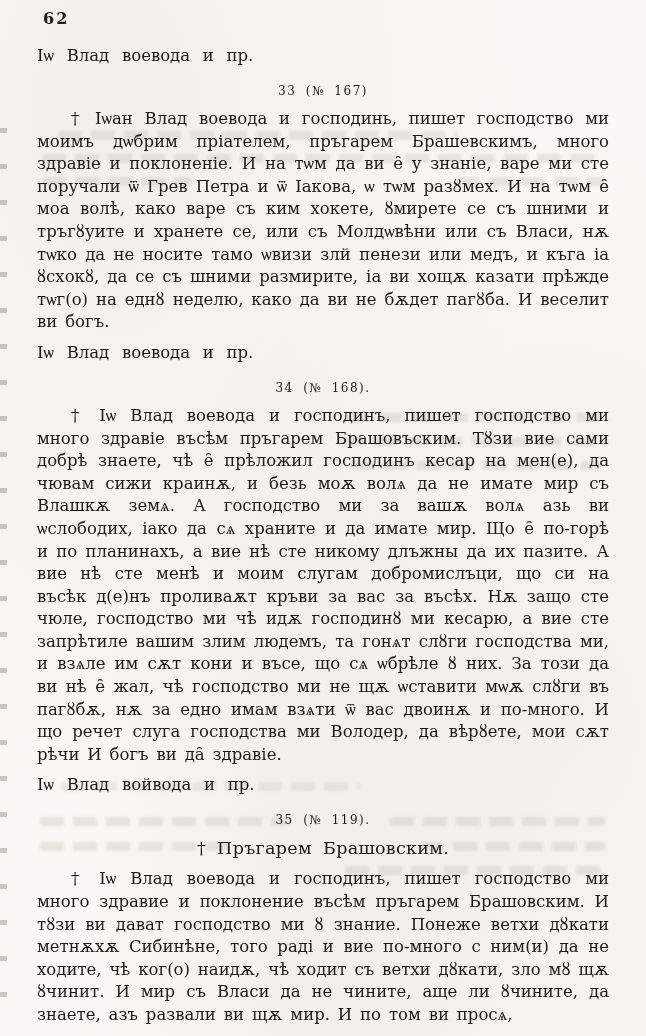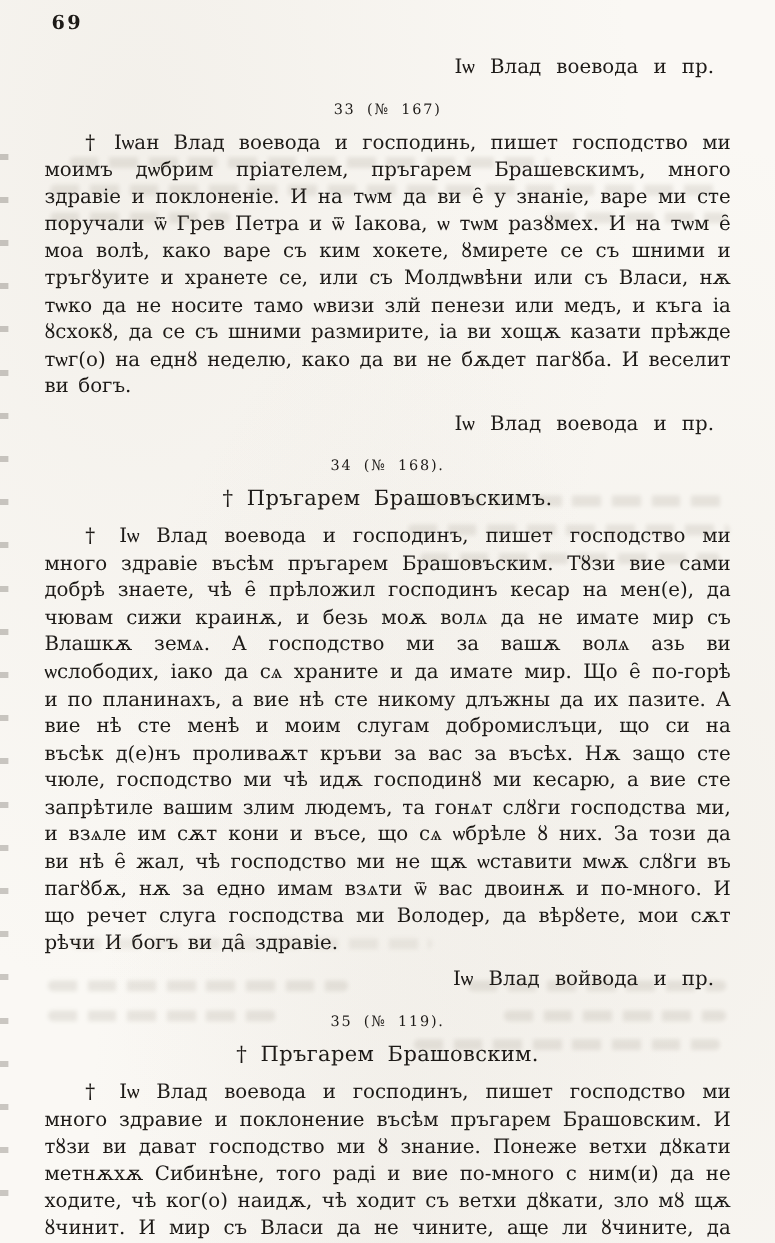--- a/index.html
+++ b/index.html
@@ -21,21 +21,21 @@
   .page-number{position:absolute;left:6px;top:0;font-size:16px;font-weight:bold;letter-spacing:2px;}
   .running-title{position:absolute;left:0;right:0;top:3px;text-align:center;
     font-size:12.5px;font-weight:bold;letter-spacing:2.5px;}
   p.body-text{
     margin:0;font-size:16.5px;line-height:22.6px;
     text-align:justify;word-spacing:.16em;
   }
   .mt{margin-top:15px;}
   .indent{text-indent:34px;}
   .signoff{
-    margin:8px 0 0 0;text-align:right;padding-right:14px;
+    margin:8px 0 0 0;text-align:left;padding-right:14px;
     font-size:16.5px;line-height:22px;word-spacing:.45em;
   }
   h2.section-number{
     margin:17px 0 0 0;text-align:center;font-weight:normal;
     font-size:12px;letter-spacing:1.5px;word-spacing:.35em;
   }
   h3.section-subtitle{
     margin:11px 0 0 0;text-align:center;font-weight:normal;
     font-size:17.5px;word-spacing:.3em;letter-spacing:.3px;
   }
@@ -68,31 +68,30 @@
   <div class="ghost" style="left:40px;top:817px;width:250px"></div>
   <div class="ghost" style="left:390px;top:817px;width:215px"></div>
   <div class="ghost" style="left:40px;top:842px;width:190px"></div>
   <div class="ghost" style="left:420px;top:842px;width:185px"></div>
   <div class="ghost" style="left:345px;top:866px;width:255px"></div>
   <div class="edge-smudge"></div>
 
   <div class="content">
 
     <div class="page-header">
-      <span class="page-number">69</span>
+      <span class="page-number">62</span>
     </div>
 
     <p class="signoff" style="margin-top:12px">Іѡ Влад воевода и пр.</p>
 
     <h2 class="section-number">33 (№ 167)</h2>
     <p class="body-text indent after-heading">† Іѡан Влад воевода и господинь, пишет господство ми моимъ дѡбрим пріателем, пръгарем Брашевскимъ, много здравіе и поклоненіе. И на тѡм да ви е̑ у знаніе, варе ми сте поручали ѿ Грев Петра и ѿ Іакова, ѡ тѡм разȣмех. И на тѡм е̑ моа волѣ, како варе съ ким хокете, ȣмирете се съ шними и тръгȣуите и хранете се, или съ Молдѡвѣни или съ Власи, нѫ тѡко да не носите тамо ѡвизи злй пенези или медъ, и къга іа ȣсхокȣ, да се съ шними размирите, іа ви хощѫ казати прѣжде тѡг(о) на еднȣ неделю, како да ви не бѫдет пагȣба. И веселит ви богъ.</p>
     <p class="signoff">Іѡ Влад воевода и пр.</p>
 
     <h2 class="section-number">34 (№ 168).</h2>
-    <h3 class="section-subtitle">† Пръгарем Брашовъскимъ.</h3>
     <p class="body-text indent after-heading">† Іѡ Влад воевода и господинъ, пишет господство ми много здравіе въсѣм пръгарем Брашовъским. Тȣзи вие сами добрѣ знаете, чѣ е̑ прѣложил господинъ кесар на мен(е), да чювам сижи краинѫ, и безь моѫ волѧ да не имате мир съ Влашкѫ земѧ. А господство ми за вашѫ волѧ азь ви ѡслободих, іако да сѧ храните и да имате мир. Що е̑ по-горѣ и по планинахъ, а вие нѣ сте никому длъжны да их пазите. А вие нѣ сте менѣ и моим слугам добромислъци, що си на въсѣк д(е)нъ проливаѫт кръви за вас за въсѣх. Нѫ защо сте чюле, господство ми чѣ идѫ господинȣ ми кесарю, а вие сте запрѣтиле вашим злим людемъ, та гонѧт слȣги господства ми, и взѧле им сѫт кони и въсе, що сѧ ѡбрѣле ȣ них. За този да ви нѣ е̑ жал, чѣ господство ми не щѫ ѡставити мѡѫ слȣги въ пагȣбѫ, нѫ за едно имам взѧти ѿ вас двоинѫ и по-много. И що речет слуга господства ми Володер, да вѣрȣете, мои сѫт рѣчи И богъ ви да̑ здравіе.</p>
     <p class="signoff">Іѡ Влад войвода и пр.</p>
 
     <h2 class="section-number">35 (№ 119).</h2>
     <h3 class="section-subtitle">† Пръгарем Брашовским.</h3>
     <p class="body-text indent after-heading">† Іѡ Влад воевода и господинъ, пишет господство ми много здравие и поклонение въсѣм пръгарем Брашовским. И тȣзи ви дават господство ми ȣ знание. Понеже ветхи дȣкати метнѫхѫ Сибинѣне, того раді и вие по-много с ним(и) да не ходите, чѣ ког(о) наидѫ, чѣ ходит съ ветхи дȣкати, зло мȣ щѫ ȣчинит. И мир съ Власи да не чините, аще ли ȣчините, да знаете, азъ развали ви щѫ мир. И по том ви просѧ,</p>
 
   </div>
 </div>
 

